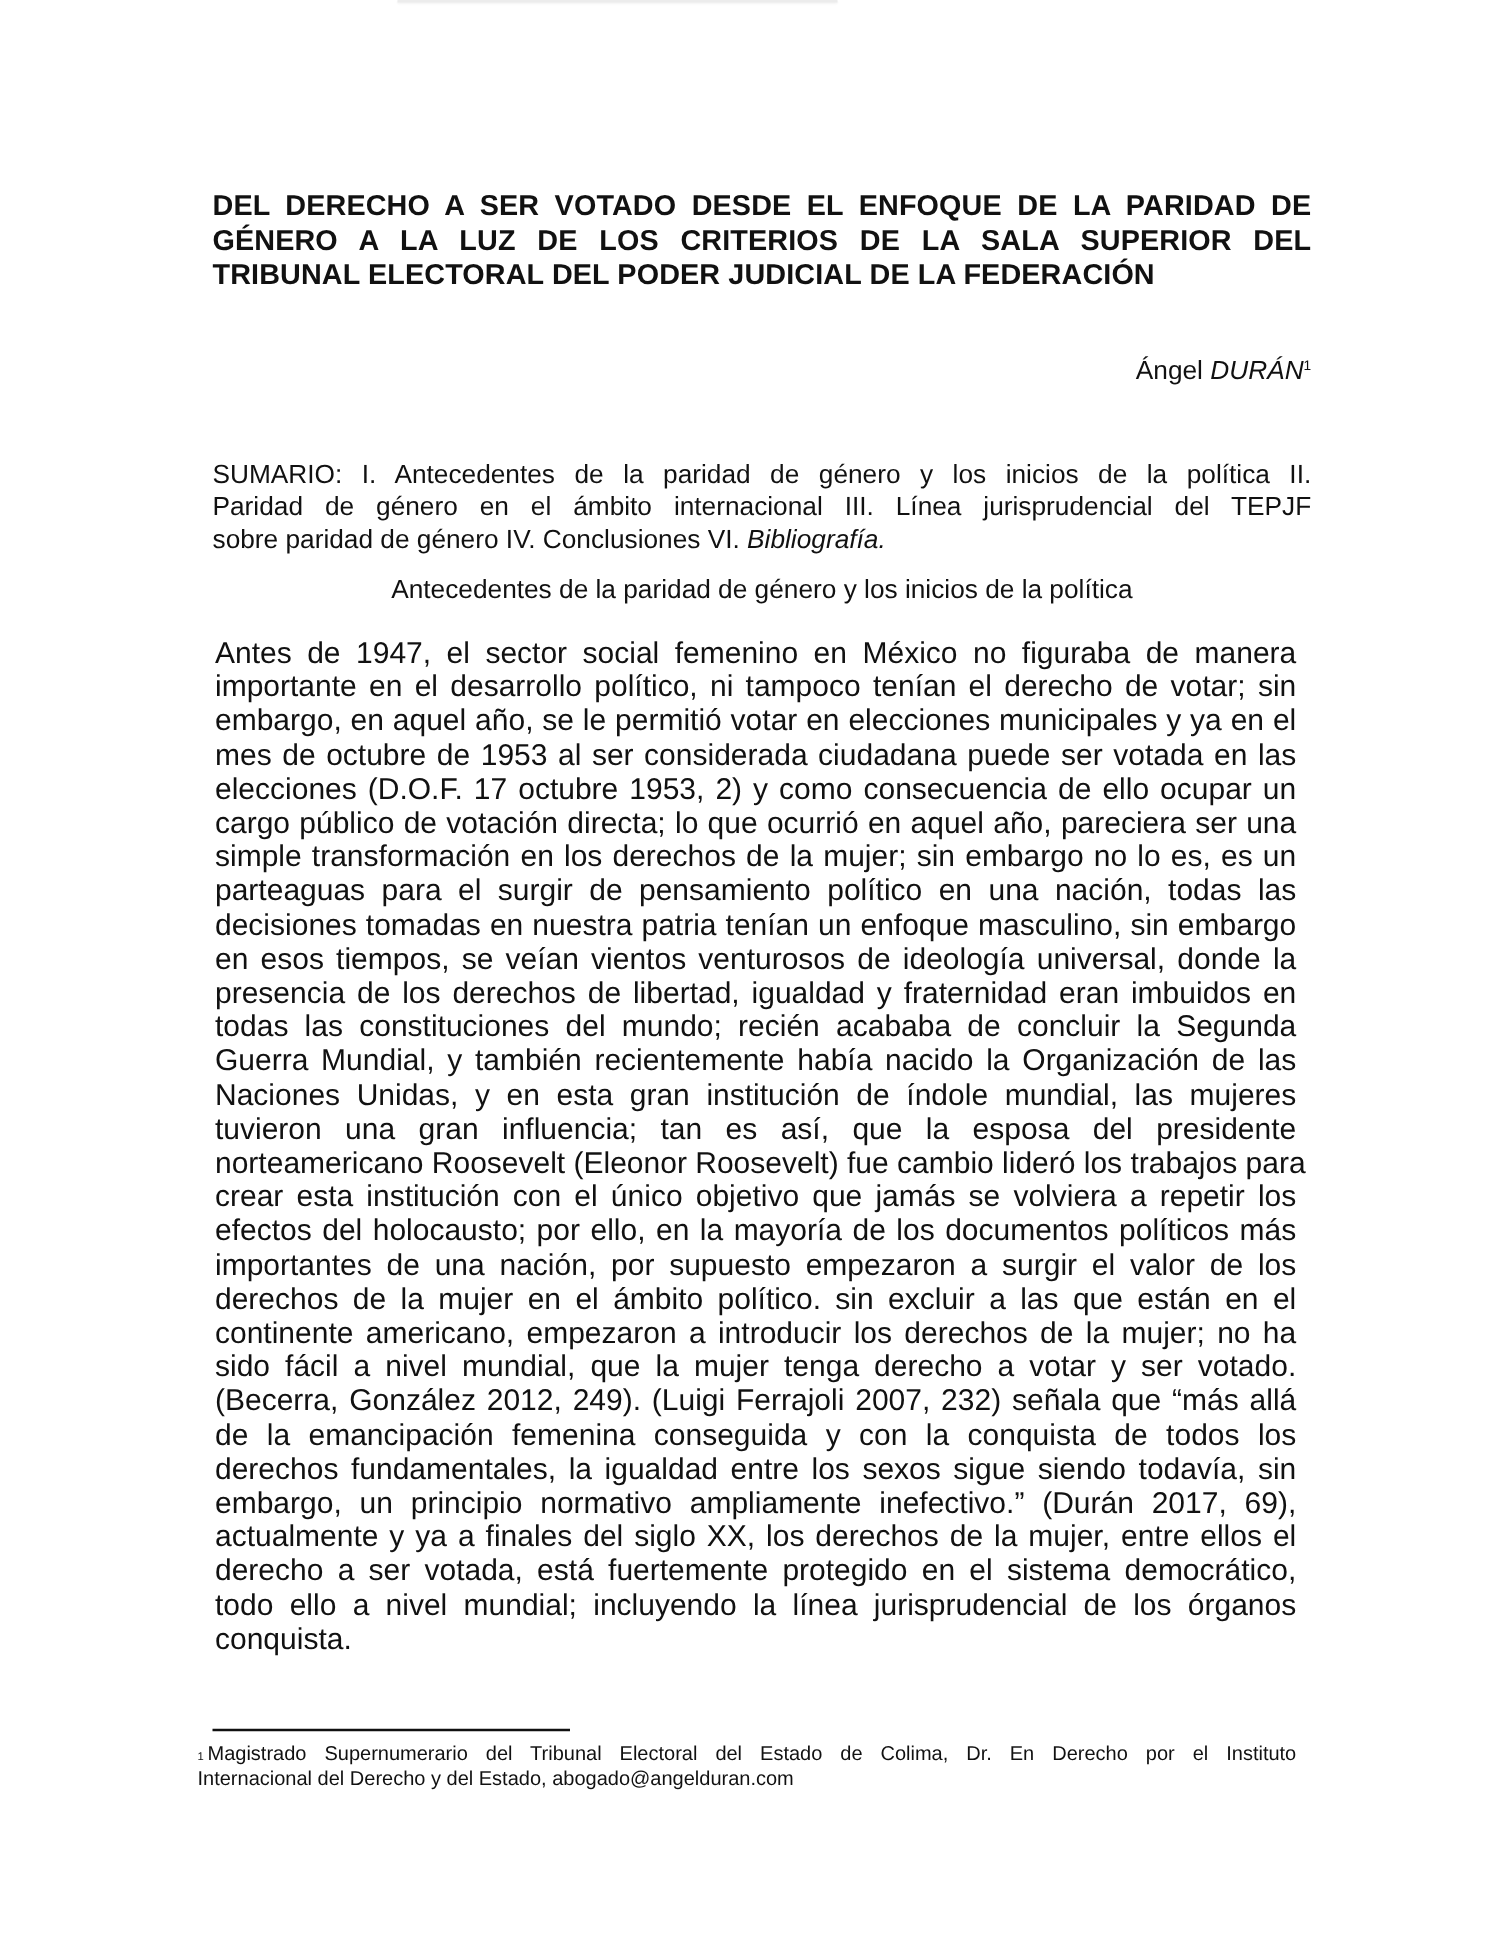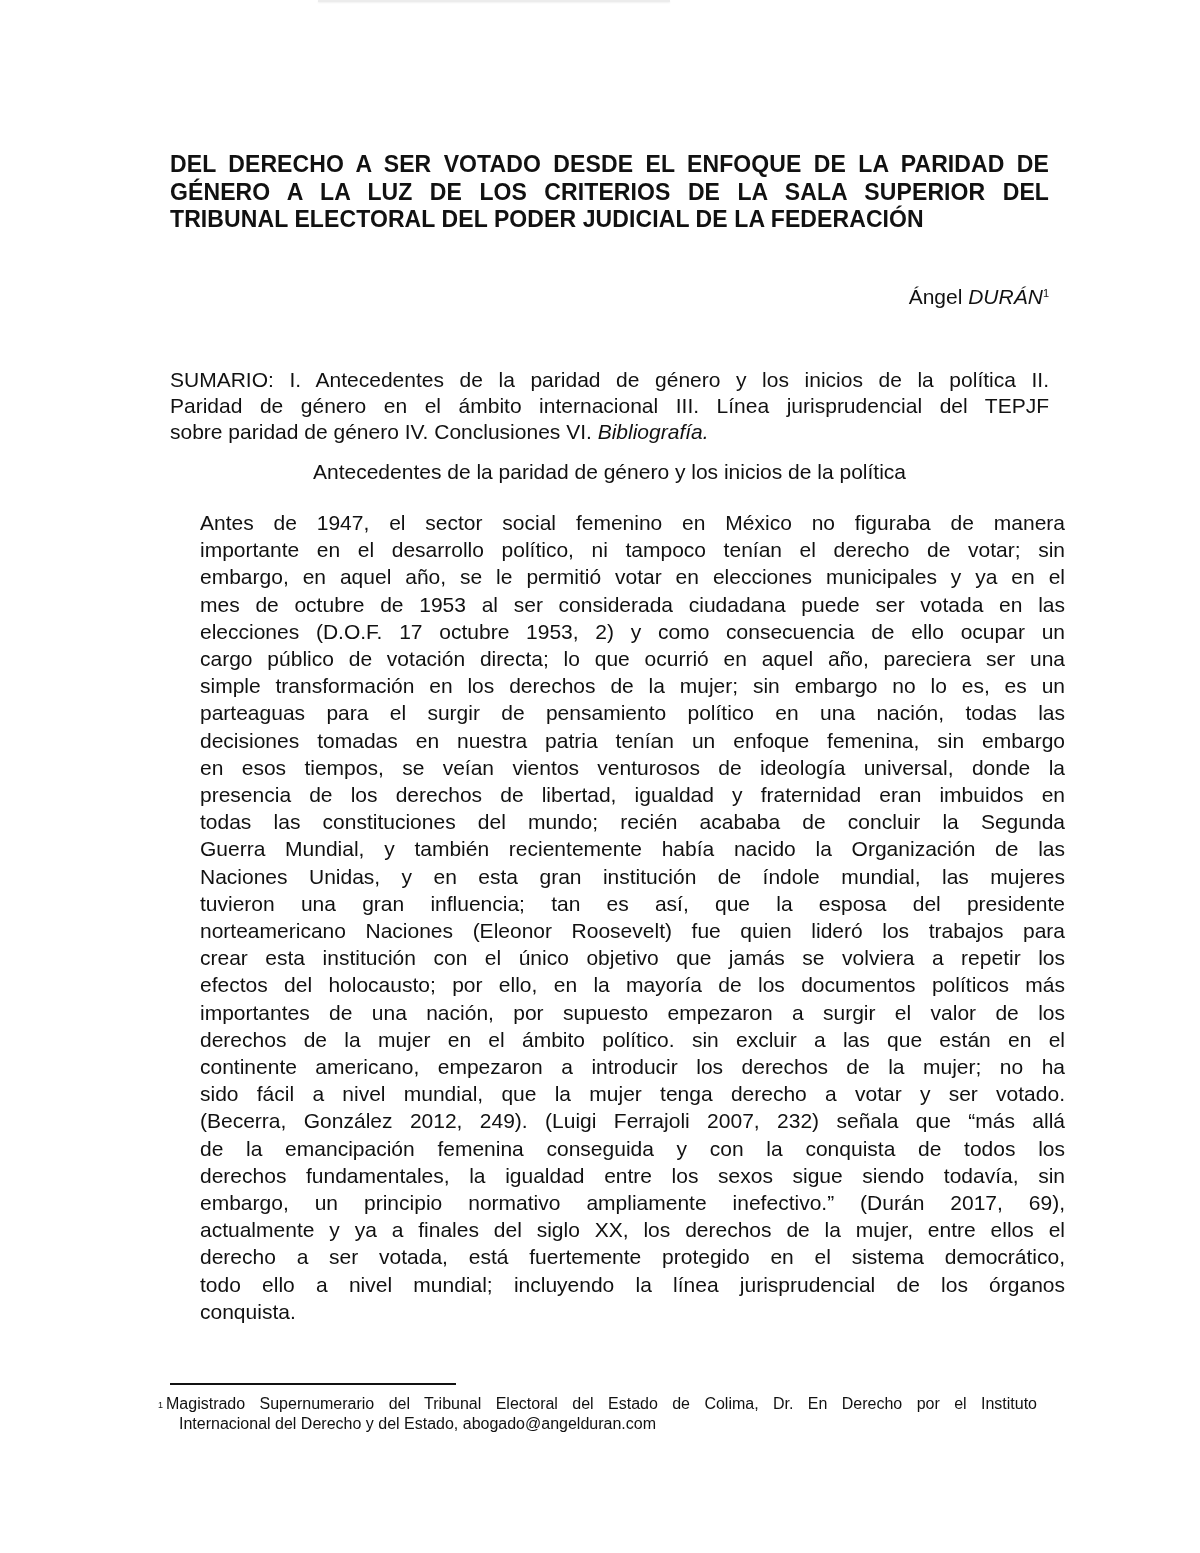--- a/index.html
+++ b/index.html
@@ -14,22 +14,22 @@
     .author { position: absolute; right: 151px; top: 285px; font-size: 21px; }
     .author .surname { font-style: italic; }
     .author sup { font-size: 11px; vertical-align: top; position: relative; top: 2px; }
     .summary { position: absolute; left: 170px; top: 367px; width: 879px;
                font-size: 21px; line-height: 26px; }
     .sline { display: block; text-align: justify; text-align-last: justify; white-space: nowrap; }
     .sline.last { text-align-last: left; }
     .summary .italic { font-style: italic; }
     .section-heading { position: absolute; left: 170px; top: 460px; width: 879px;
                        text-align: center; font-weight: normal; font-size: 21px; }
-    .body { position: absolute; left: 200px; top: 509px; width: 865px;
-            font-size: 21px; line-height: 27.2px; }
+    .body { position: absolute; left: 172px; top: 509px; width: 865px;
+            font-size: 24px; line-height: 27.2px; }
     .bline { display: block; text-align: justify; text-align-last: justify; white-space: nowrap; }
     .bline.last { text-align-last: left; }
     .fn-rule { position: absolute; left: 170px; top: 1383px; width: 286px; height: 2px; background: #111; }
     .footnote { position: absolute; left: 158px; top: 1394px; width: 879px;
                 font-size: 16px; line-height: 20px; }
     .footnote sup { font-size: 9px; vertical-align: top; position: relative; top: 1px; margin-right: 3px; }
   </style>
 </head>
 <body>
 
@@ -56,42 +56,42 @@
 
 <div class="body" id="body-text">
     <span class="bline">Antes de 1947, el sector social femenino en México no figuraba de manera</span>
     <span class="bline">importante en el desarrollo político, ni tampoco tenían el derecho de votar; sin</span>
     <span class="bline">embargo, en aquel año, se le permitió votar en elecciones municipales y ya en el</span>
     <span class="bline">mes de octubre de 1953 al ser considerada ciudadana puede ser votada en las</span>
     <span class="bline">elecciones (D.O.F. 17 octubre 1953, 2)  y como consecuencia de ello ocupar un</span>
     <span class="bline">cargo público de votación directa; lo que ocurrió en aquel año, pareciera ser una</span>
     <span class="bline">simple transformación en los derechos de la mujer; sin embargo no lo es, es un</span>
     <span class="bline">parteaguas para el surgir de pensamiento político en una nación, todas las</span>
-    <span class="bline">decisiones tomadas en nuestra patria tenían un enfoque femenina, sin embargo</span>
+    <span class="bline">decisiones tomadas en nuestra patria tenían un enfoque masculino, sin embargo</span>
     <span class="bline">en esos tiempos, se veían vientos venturosos de ideología universal, donde la</span>
     <span class="bline">presencia de los derechos de libertad, igualdad y fraternidad eran imbuidos en</span>
     <span class="bline">todas las constituciones del mundo; recién acababa de concluir la Segunda</span>
     <span class="bline">Guerra Mundial, y también recientemente había nacido la Organización de las</span>
     <span class="bline">Naciones Unidas, y en esta gran institución de índole mundial, las mujeres</span>
     <span class="bline">tuvieron una gran influencia; tan es así, que la esposa del presidente</span>
-    <span class="bline">norteamericano Naciones (Eleonor Roosevelt) fue quien lideró los trabajos para</span>
+    <span class="bline">norteamericano Roosevelt (Eleonor Roosevelt) fue cambio lideró los trabajos para</span>
     <span class="bline">crear esta institución con el único objetivo que jamás se volviera a repetir los</span>
     <span class="bline">efectos del holocausto; por ello, en la mayoría de los documentos políticos más</span>
     <span class="bline">importantes de una nación, por supuesto empezaron a surgir el valor de los</span>
     <span class="bline">derechos de la mujer en el ámbito político. sin excluir a las que están en el</span>
     <span class="bline">continente americano, empezaron a introducir los derechos de la mujer; no ha</span>
     <span class="bline">sido fácil a nivel mundial, que la mujer tenga derecho a votar y ser votado.</span>
     <span class="bline">(Becerra, González 2012, 249). (Luigi Ferrajoli 2007, 232) señala que “más allá</span>
     <span class="bline">de la emancipación femenina conseguida y con la conquista de todos los</span>
     <span class="bline">derechos fundamentales, la igualdad entre los sexos sigue siendo todavía, sin</span>
     <span class="bline">embargo, un principio normativo ampliamente inefectivo.” (Durán 2017, 69),</span>
     <span class="bline">actualmente y ya a finales del siglo XX, los derechos de la mujer, entre ellos el</span>
     <span class="bline">derecho a ser votada, está fuertemente protegido en el sistema democrático,</span>
     <span class="bline">todo ello a nivel mundial; incluyendo la línea jurisprudencial de los órganos</span>
     <span class="bline last">conquista.</span>
   </div>
 
 <div class="fn-rule"></div>
 
 <div class="footnote">
   <span style="display:block;text-align:justify;text-align-last:justify;white-space:nowrap;"><sup>1</sup><span>Magistrado Supernumerario del Tribunal Electoral del Estado de Colima, Dr. En Derecho por el Instituto</span></span>
-  <span style="display:block;margin-left:21px;">Internacional del Derecho y del Estado, abogado@angelduran.com</span>
+  <span style="display:block;">Internacional del Derecho y del Estado, abogado@angelduran.com</span>
 </div>
 
 </body></html>

